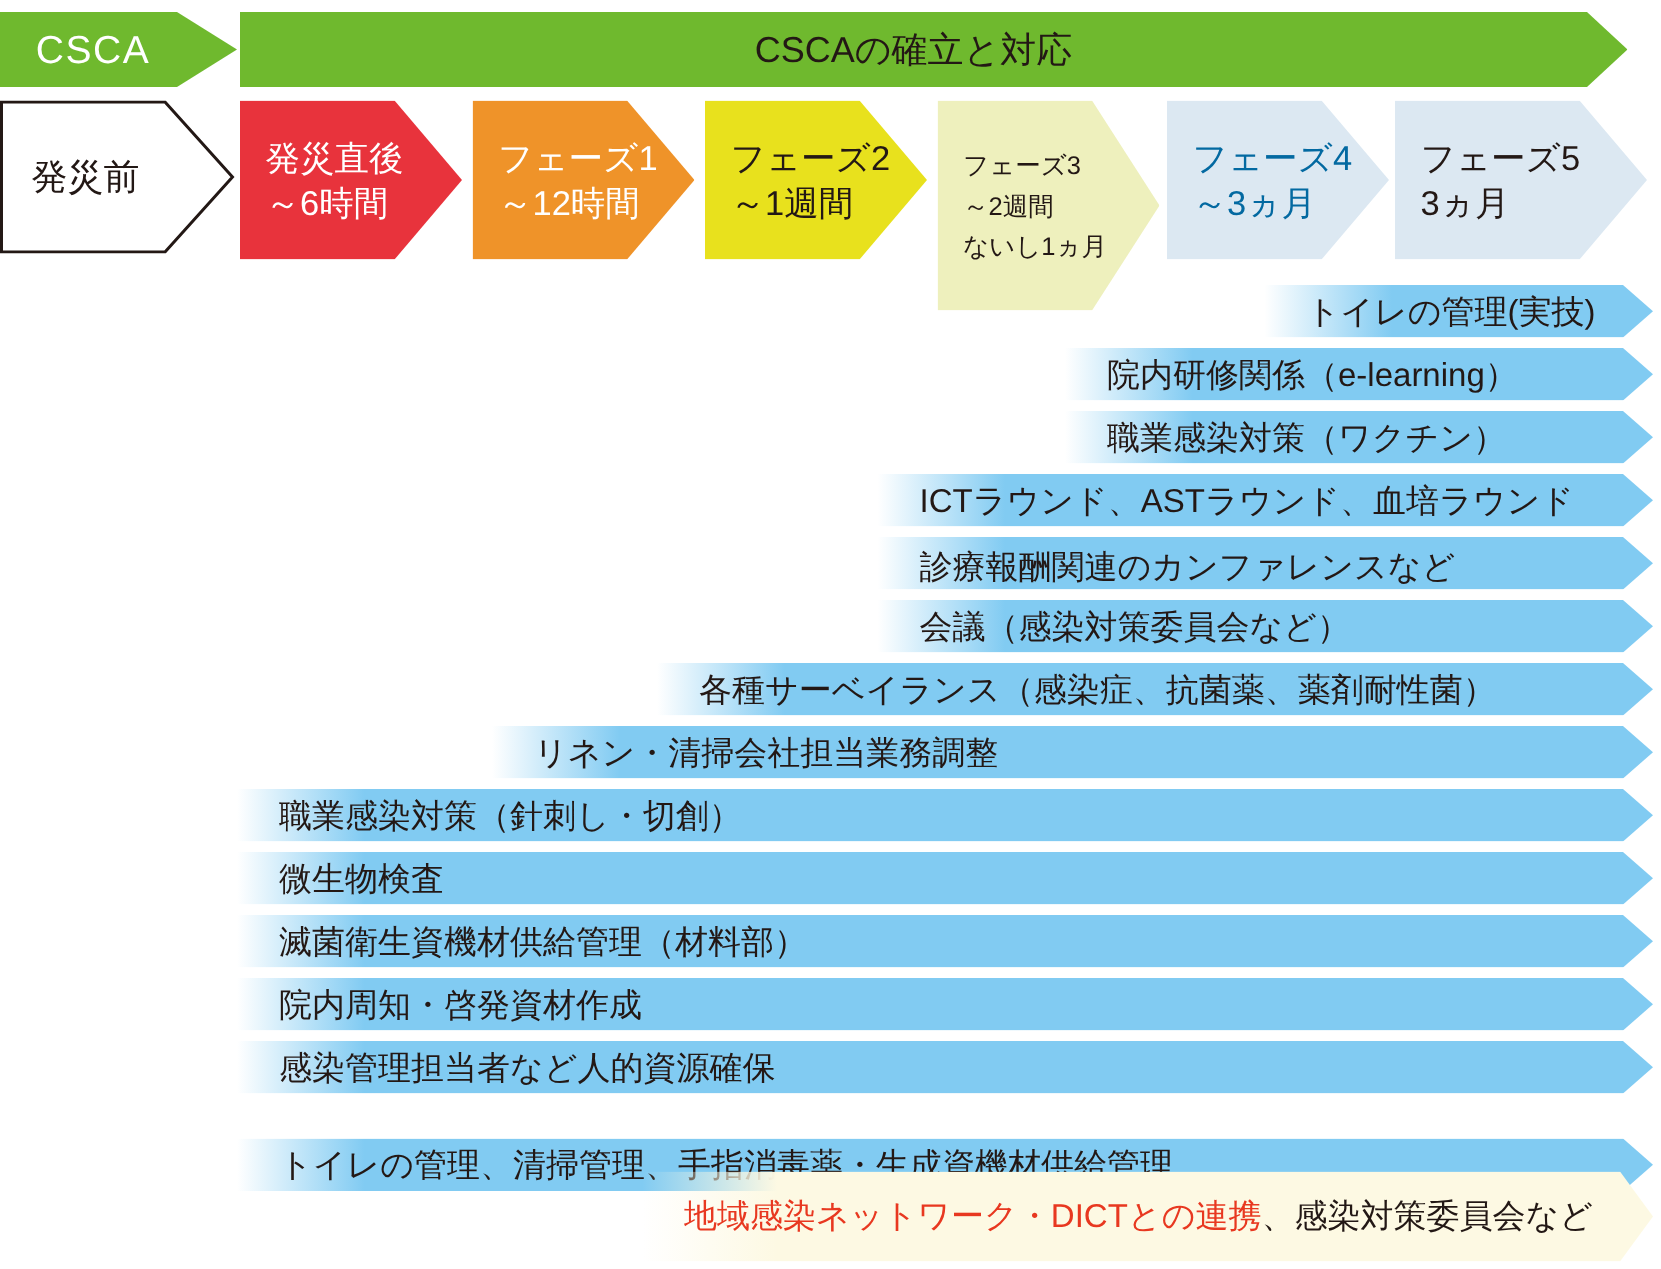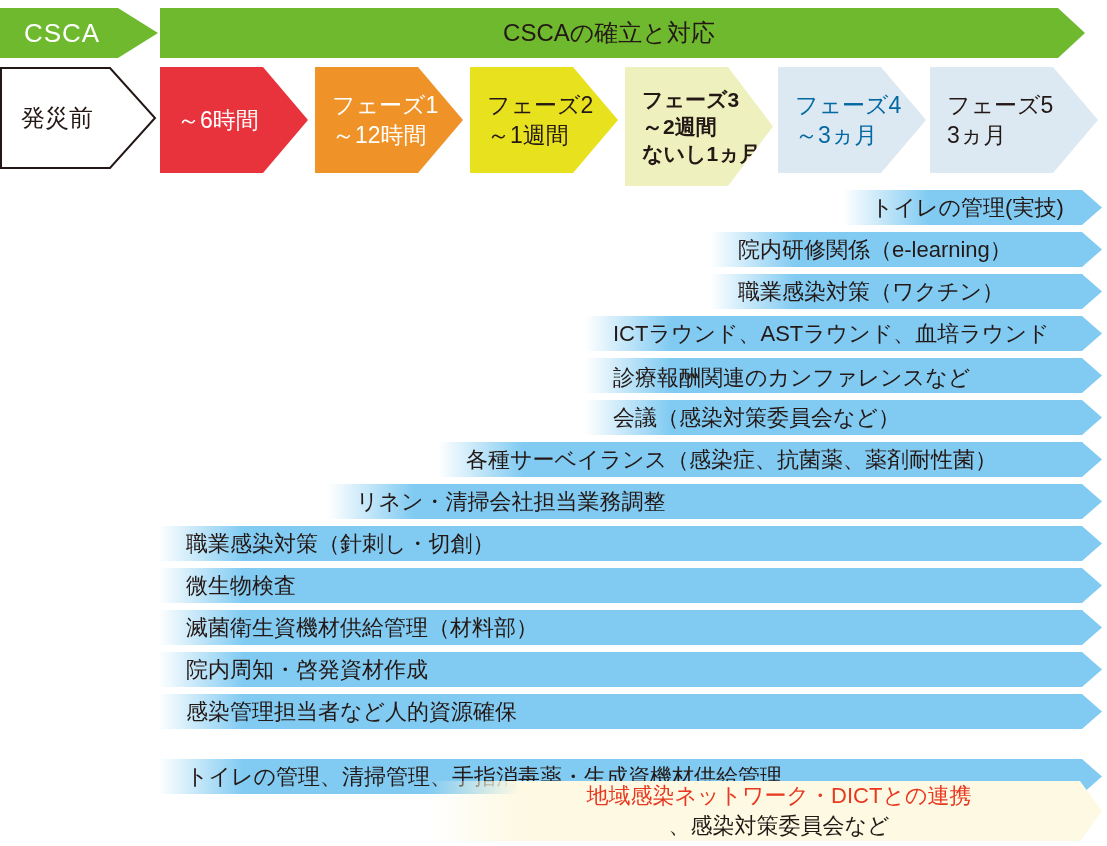--- a/index.html
+++ b/index.html
@@ -31,21 +31,21 @@
     position:relative;height:100%;display:flex;align-items:center;
     padding-left:21px;box-sizing:border-box;font-size:24px;font-weight:500;
   }
   .phase-arrow{
     position:absolute;top:67px;height:106px;
     clip-path:polygon(0 0,calc(100% - 45px) 0,100% 50%,calc(100% - 45px) 100%,0 100%);
     display:flex;flex-direction:column;justify-content:center;
     padding-left:17px;box-sizing:border-box;
     font-size:23px;font-weight:500;line-height:30px;
   }
-  .phase-arrow.three-lines{height:119px;font-size:21px;line-height:27px;font-weight:bold;}
+  .phase-arrow.three-lines{height:140px;font-size:17px;line-height:27px;}
   
   .bar{
     position:absolute;height:35px;
     clip-path:polygon(0 0,calc(100% - 20px) 0,100% 50%,calc(100% - 20px) 100%,0 100%);
     display:flex;align-items:center;
     padding-left:28px;box-sizing:border-box;
     font-size:22px;font-weight:500;white-space:nowrap;
   }
   
   #footer-bar{
@@ -72,20 +72,21 @@
     <svg width="157" height="102" viewBox="0 0 157 102">
       <polygon points="1,1 110,1 155,51 110,101 1,101" fill="#ffffff" stroke="#231815" stroke-width="2"></polygon>
     </svg>
     <div class="lbl">
       <span>発災前</span>
     </div>
   </div>
 
   <div id="phase-row">
       <div class="phase-arrow" style="left: 160px; width: 148px; background: rgb(232, 51, 60); color: rgb(255, 255, 255);">
+        <span>発災直後</span>
         <span>～6時間</span>
       </div>
       <div class="phase-arrow" style="left: 315px; width: 148px; background: rgb(239, 147, 41); color: rgb(255, 255, 255);">
         <span>フェーズ1</span>
         <span>～12時間</span>
       </div>
       <div class="phase-arrow" style="left: 470px; width: 148px; background: rgb(232, 225, 29); color: rgb(35, 24, 21);">
         <span>フェーズ2</span>
         <span>～1週間</span>
       </div>
@@ -142,18 +143,18 @@
         <span>院内周知・啓発資材作成</span>
       </div>
       <div class="bar" style="top: 694px; left: 158px; width: 944px; background: linear-gradient(90deg, rgba(129, 203, 242, 0) 0px, rgb(129, 203, 242) 85px);">
         <span>感染管理担当者など人的資源確保</span>
       </div>
       <div class="bar" style="top: 759px; left: 158px; width: 944px; background: linear-gradient(90deg, rgba(129, 203, 242, 0) 0px, rgb(129, 203, 242) 85px);">
         <span>トイレの管理、清掃管理、手指消毒薬・生成資機材供給管理</span>
       </div>
     </div>
 
-  <div id="footer-bar" style="left: 428px; width: 674px; background: linear-gradient(90deg, rgba(253, 249, 227, 0) 0px, rgb(253, 249, 227) 90px); flex-direction: column;">
+  <div id="footer-bar" style="left: 428px; width: 674px; background: linear-gradient(90deg, rgba(253, 249, 227, 0) 0px, rgb(253, 249, 227) 90px);">
     <span style="color: rgb(232, 56, 32);">地域感染ネットワーク・DICTとの連携</span>
       <span style="color: rgb(35, 24, 21);">、感染対策委員会など</span>
   </div>
 
 </div>
 
 </body></html>

